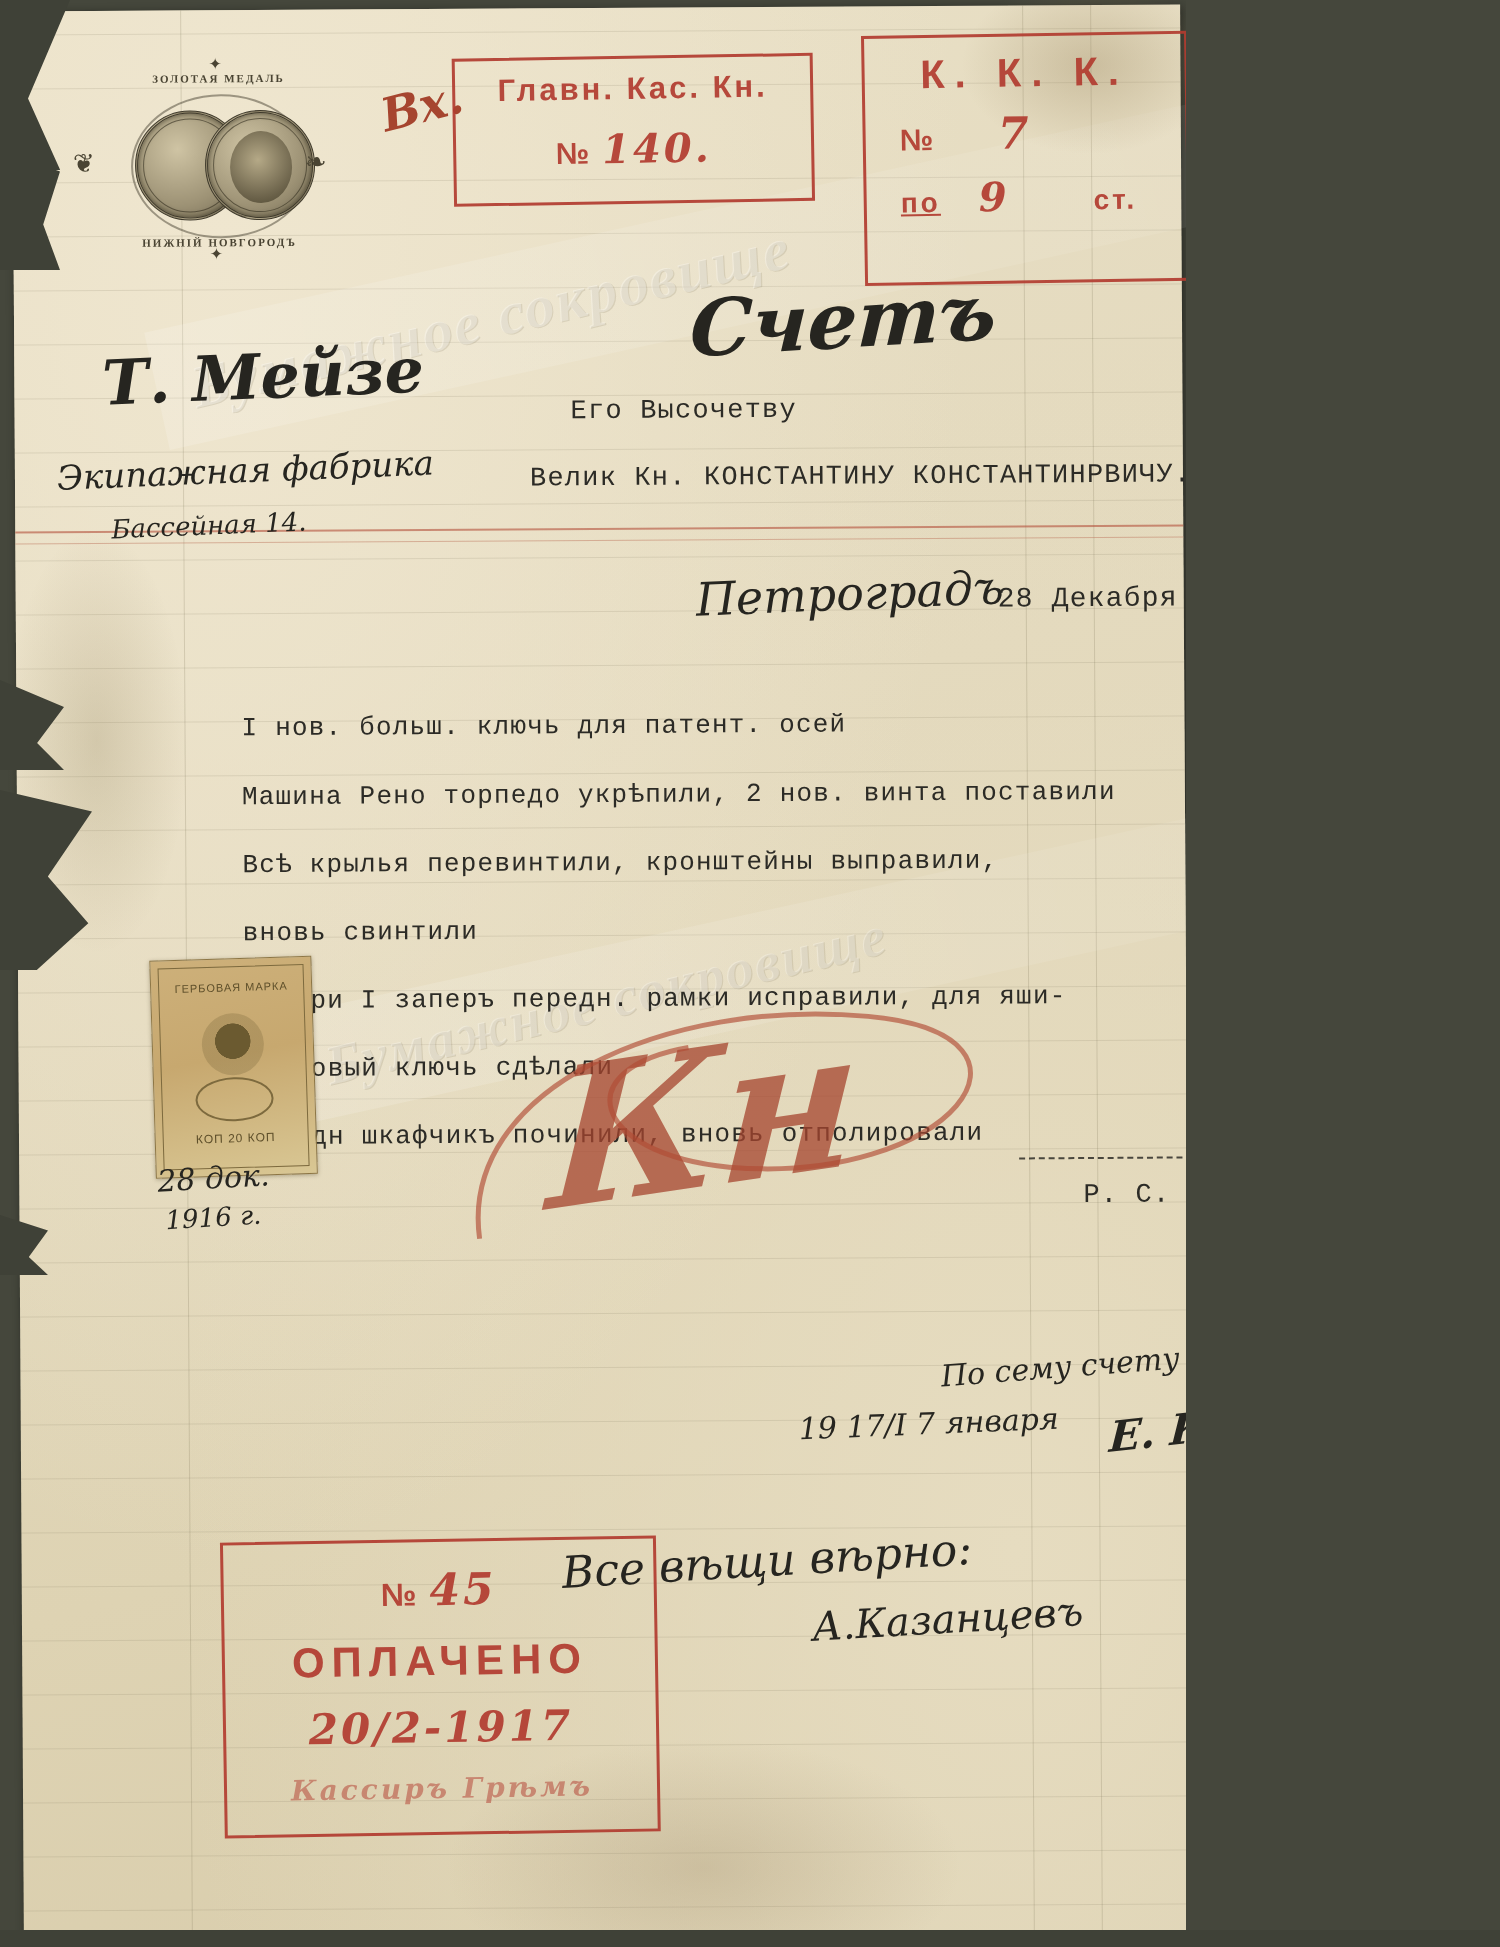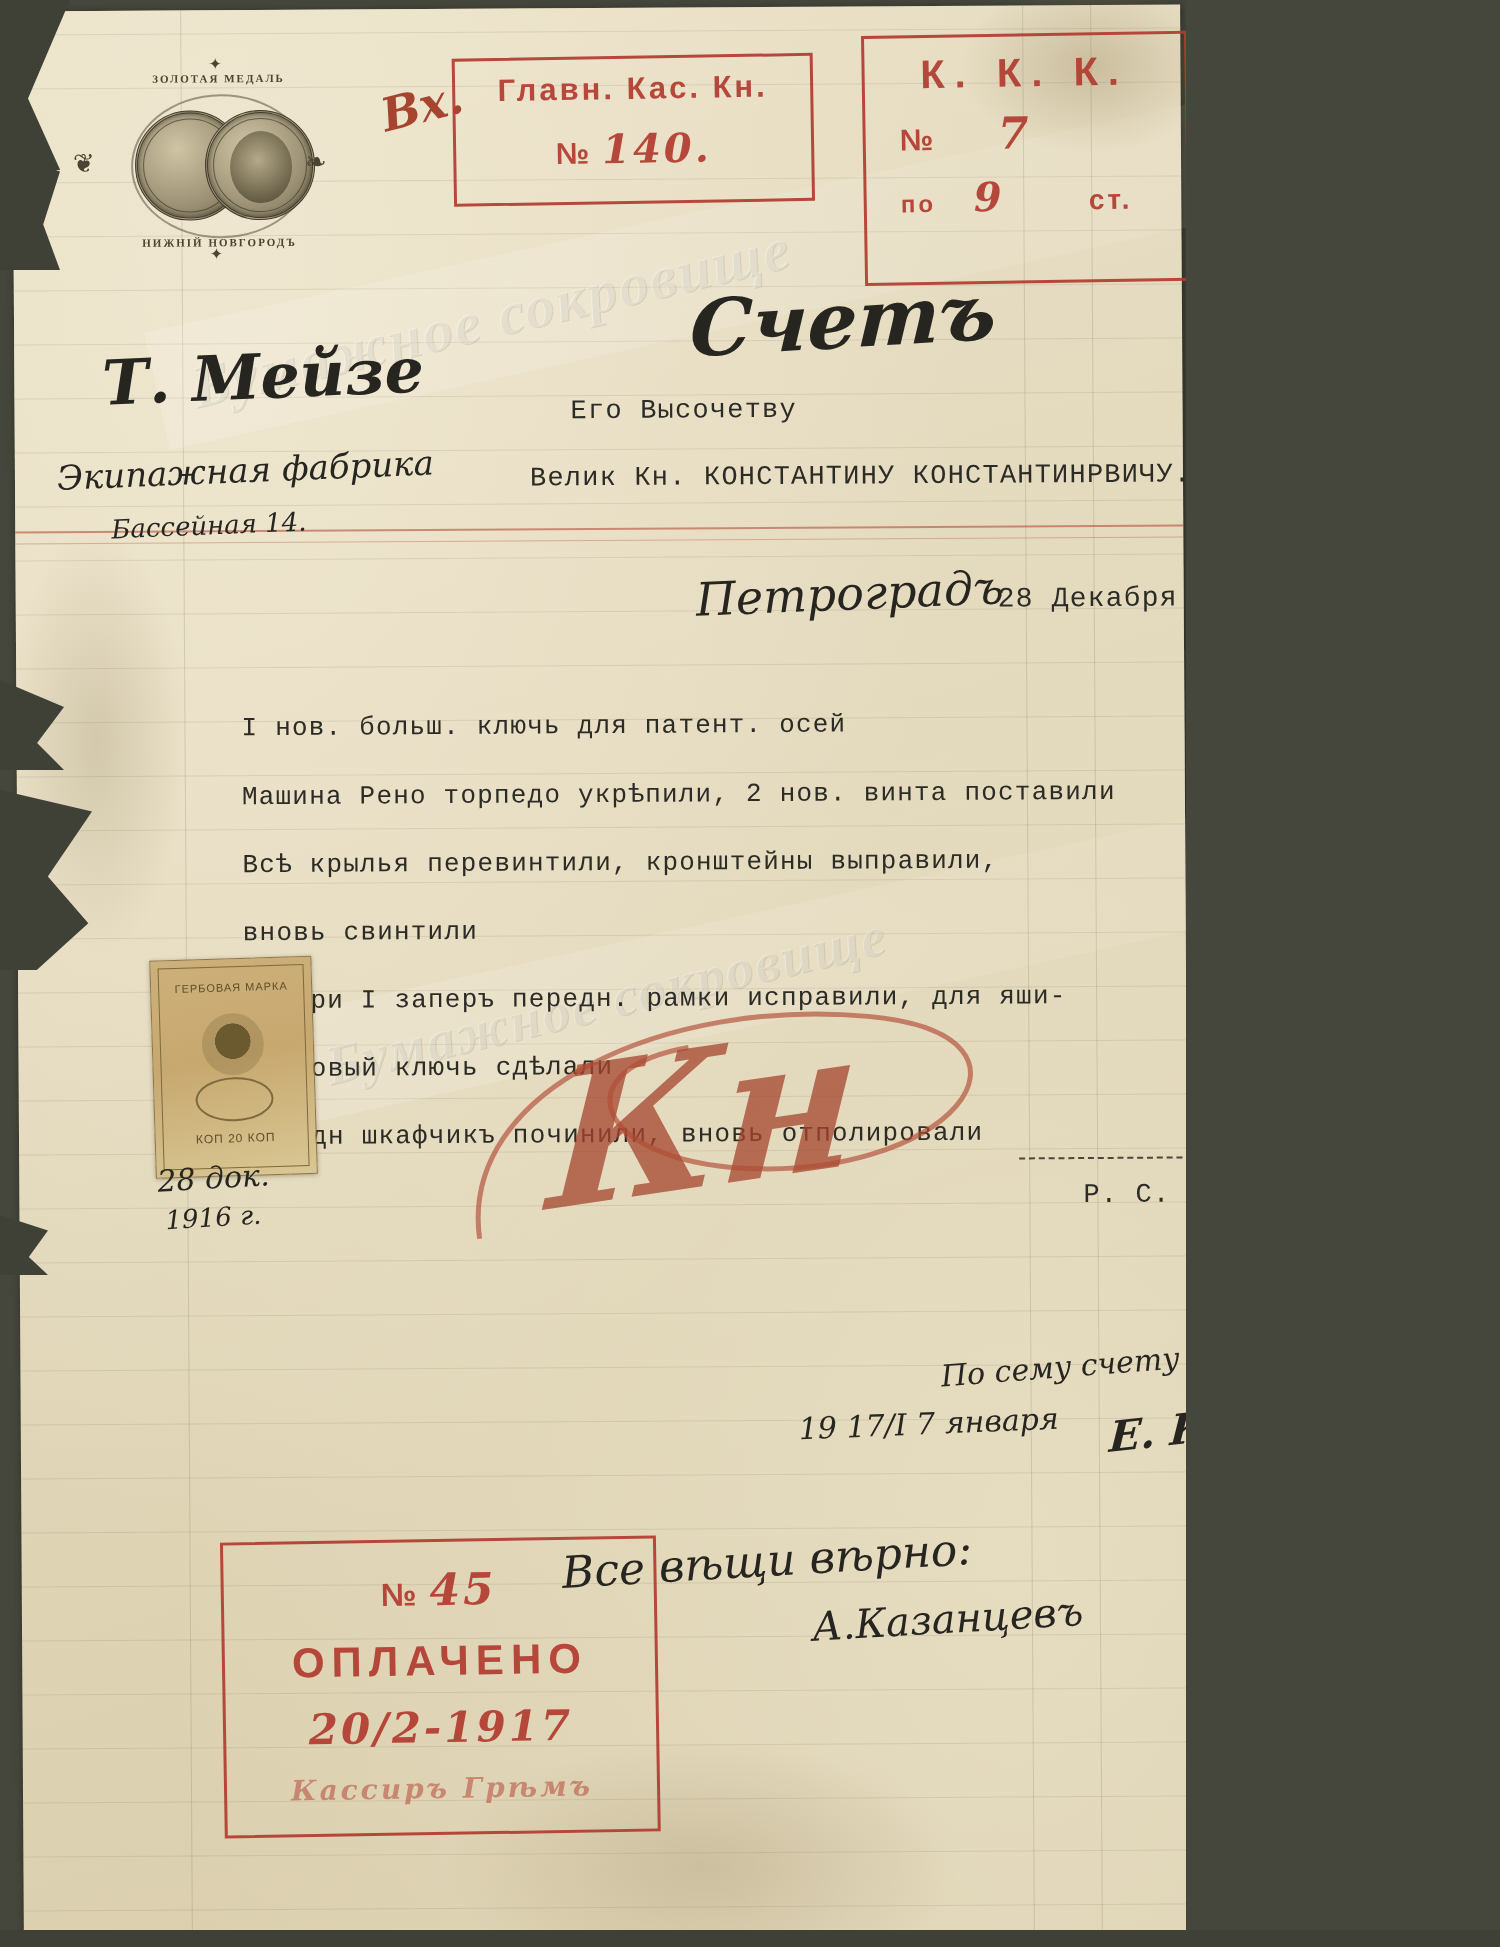--- a/index.html
+++ b/index.html
@@ -285,21 +285,21 @@
       </div>
     </div>
 
     <div class="stampbox" style="left:850px; top:28px; width:320px; height:230px; padding-top:14px;">
       <div style="text-align:center; font-size:40px; letter-spacing:10px;">К.  К.  К.</div>
       <div class="line" style="margin-left:34px; margin-top:12px;">
         <span style="font-size:30px;">№</span>
         <span class="handwrite" style="font-size:44px; margin-left:52px;">7</span>
       </div>
       <div class="line" style="margin-left:34px; margin-top:14px;">
-        <span style="font-size:24px;">по</span>
+        <span style="font-size:28px;text-decoration:underline;">по</span>
         <span class="handwrite" style="font-size:40px; margin-left:28px;">9</span>
         <span style="font-size:28px; margin-left:74px;">ст.</span>
       </div>
     </div>
 
     <div class="script" style="left:676px; top:268px; font-size:78px; font-weight:700; transform:rotate(-3deg) skewX(-6deg);">Счетъ</div>
 
     <div class="typed" style="left:556px; top:388px; font-size:27px;">Его Высочетву</div>
     <div class="typed" style="left:515px; top:455px; font-size:27px;">Велик Кн. КОНСТАНТИНУ КОНСТАНТИНРВИЧУ.</div>
 

